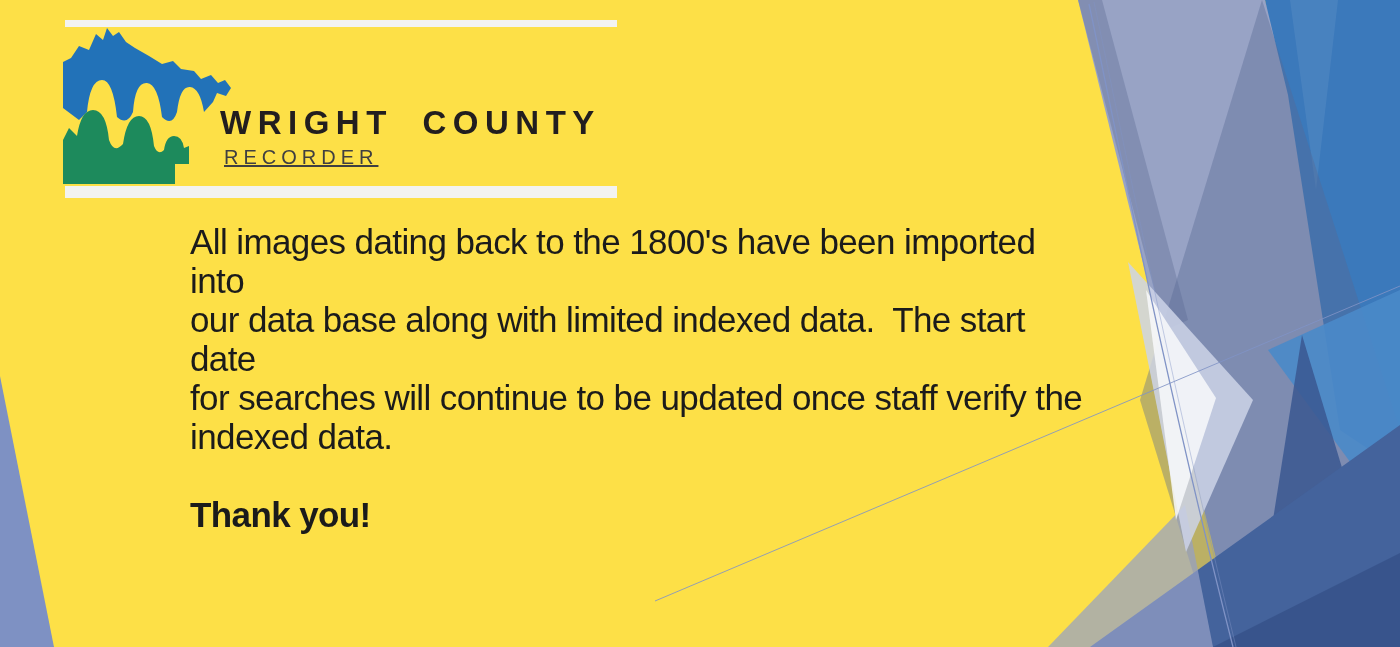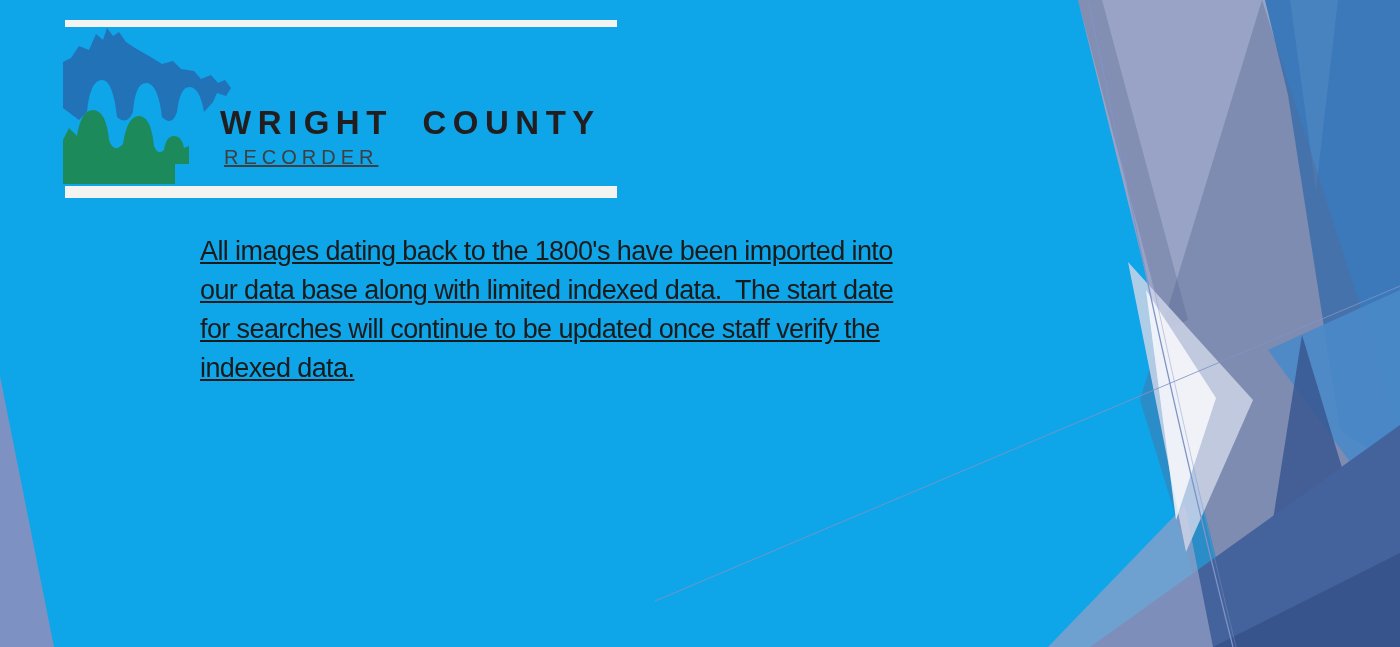--- a/index.html
+++ b/index.html
@@ -1,40 +1,39 @@
 <!DOCTYPE html>
 <html><head>
 <meta charset="utf-8">
 <style>
   html,body{margin:0;padding:0;background:#888;}
   .slide{
-    position:relative;width:1400px;height:647px;background:#0ea5e9;
+    position:relative;width:1400px;height:647px;background:#fde047;
     overflow:hidden;font-family:"Liberation Sans", sans-serif;
   }
   .decor{position:absolute;left:0;top:0;width:1400px;height:647px;pointer-events:none;}
   
   .logo{position:absolute;left:0;top:0;width:660px;height:210px;}
   .strip{position:absolute;left:65px;width:552px;background:#f3f3f1;}
   .strip.top{top:20px;height:7px;}
   .strip.bottom{top:186px;height:12px;}
   .logo-graphic{position:absolute;left:63px;top:24px;width:175px;height:166px;}
   .org-name{
     position:absolute;left:220px;top:104px;font-size:33px;font-weight:bold;
     letter-spacing:6.5px;word-spacing:14px;color:#221e1f;white-space:nowrap;
   }
   .org-dept{
     position:absolute;left:224px;top:146px;font-size:20px;font-weight:normal;
     letter-spacing:5px;color:#3f3f41;white-space:nowrap;text-decoration:underline;
   }
   
   .notice{position:absolute;left:190px;top:222px;width:900px;color:#1b1b1b;}
   .notice p{
-    margin:10px;font-size:27px;line-height:39px;letter-spacing:-0.6px;
+    margin:0;font-size:35px;line-height:39px;letter-spacing:-0.6px;
     white-space:pre-wrap;
-    text-decoration:underline;
   }
   .notice p.gap{margin-top:39px;}
   .notice p.closing{font-weight:bold;}
 </style>
 </head>
 <body>
 
 <div class="slide">
 
   <svg class="decor" viewBox="0 0 1400 647" aria-hidden="true">
@@ -87,15 +86,16 @@
     </svg>
     <div class="org-name">WRIGHT COUNTY</div>
     <div class="org-dept">RECORDER</div>
   </div>
 
   <div class="notice">
     <p>All images dating back to the 1800's have been imported into
 our data base along with limited indexed data.  The start date
 for searches will continue to be updated once staff verify the
 indexed data.</p>
+    <p class="gap closing">Thank you!</p>
   </div>
 
 </div>
 
 </body></html>

